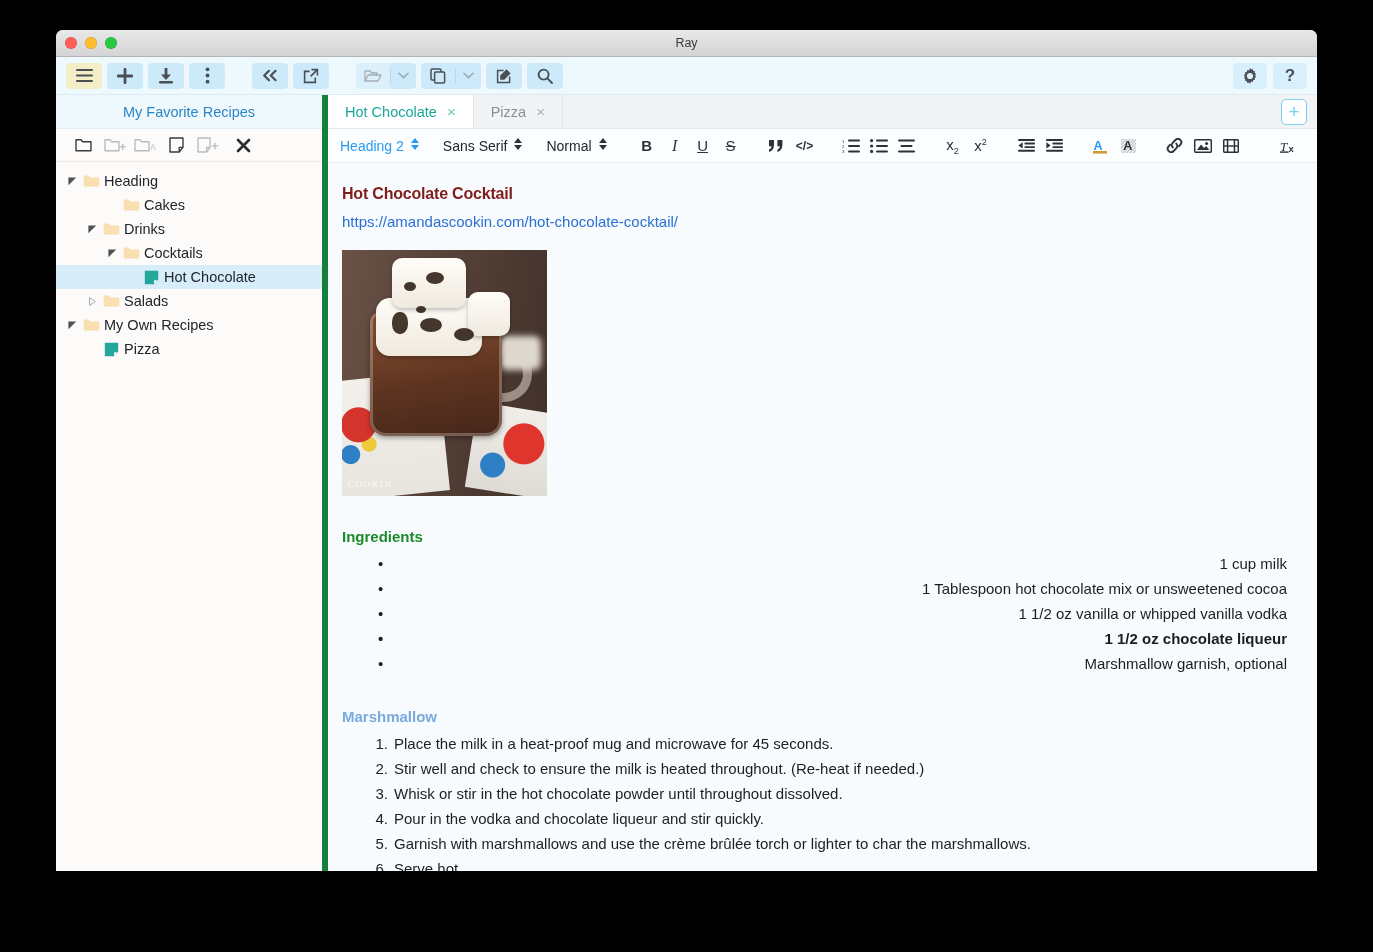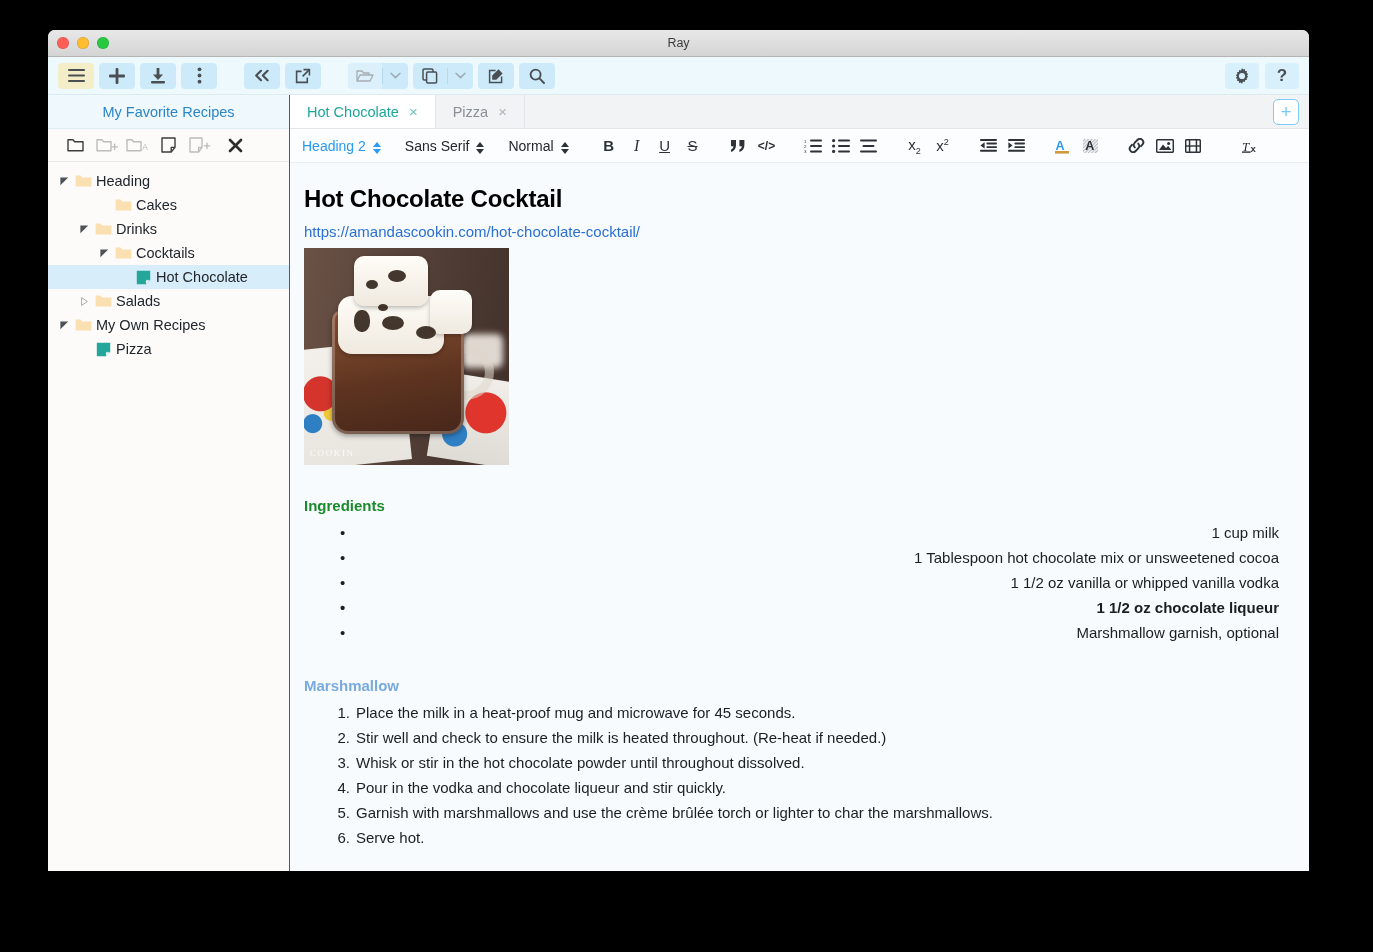--- a/index.html
+++ b/index.html
@@ -6,21 +6,21 @@
   html, body {
     width: 1373px; height: 952px;
     background: #000;
     font-family: "Liberation Sans", sans-serif;
     overflow: hidden;
   }
 
   
   #window {
     position: absolute;
-    left: 48px; top: 30px;
+    left: 56px; top: 30px;
     width: 1261px; height: 841px;
     background: #fff;
     border-radius: 7px 7px 0 0;
     overflow: hidden;
     box-shadow: 0 0 0 1px rgba(0,0,0,.13);
   }
 
   
   #titlebar {
     position: relative;
@@ -73,22 +73,22 @@
   }
   .tcaret svg { opacity: .5; }
   #toolbar-right { margin-left: auto; display: flex; }
   #toolbar-right .tbtn { background: #d8effc; margin-right: 0; margin-left: 6px; width: 34px; }
 
   
   #body { display: flex; height: 776px; }
 
   
   #sidebar {
-    width: 242px; background: #fdfbfa;
-    border-right: 1px solid #15803d;
+    width: 272px; background: #fdfbfa;
+    border-right: 6px solid #15803d;
     display: flex; flex-direction: column;
   }
   #sb-header {
     height: 34px; background: #eff9fd;
     display: flex; align-items: center; justify-content: center;
     font-size: 14.5px; color: #2a85c9;
     border-bottom: 1px solid #e2eef5;
   }
   #sb-tools {
     height: 33px; display: flex; align-items: center;
@@ -139,47 +139,47 @@
     width: 26px; height: 26px; border: 1.3px solid #79cdf4; border-radius: 5px;
     color: #79cdf4; display: flex; align-items: center; justify-content: center;
     font-size: 19px; line-height: 1; background: #fff; cursor: pointer;
   }
 
   #fmtbar {
     height: 34px; background: #fbfdfe; display: flex; align-items: center;
     padding: 0 12px; border-bottom: 1px solid #e6eef4;
     font-size: 14px; color: #22272b;
   }
-  .sel { display: flex; align-items: flex-end; gap: 7px; cursor: pointer; }
+  .sel { display: flex; align-items: flex-start; gap: 7px; cursor: pointer; }
   .sel.blue { color: #2a9bf0; }
   .updown { display: flex; flex-direction: column; gap: 2px; }
   .fgap { width: 24px; }
   .fbtn {
     min-width: 28px; height: 26px; display: flex; align-items: center; justify-content: center;
     color: #2c3237; cursor: pointer; font-size: 15px;
   }
   .fsep { width: 18px; }
 
   
   #doc {
     flex: 1; background: #f8fbfd; padding: 22px 30px 0 14px;
     overflow: hidden;
   }
   #doc-inner { max-width: 1000px; }
   #doc-title {
-    font-size: 24px; font-weight: bold; color: #000000; letter-spacing: -.2px;
+    font-size: 16px; font-weight: bold; color: #7f1d1d; letter-spacing: -.2px;
   }
   #doc-url {
     display: block; margin-top: 10px; font-size: 15px;
     color: #2a6fd4; cursor: pointer;
   }
 
   
   #photo {
-    width: 205px; height: 217px; margin-top: 8px;
+    width: 205px; height: 246px; margin-top: 20px;
     position: relative; overflow: hidden;
     background: #4a3a33;
   }
   #photo .wood {
     position: absolute; inset: 0;
     background:
       linear-gradient(100deg, #6b5246 0%, #57433a 40%, #403029 100%);
   }
   #photo .cloth {
     position: absolute; left: -6px; bottom: 0; width: 108px; height: 120px;

